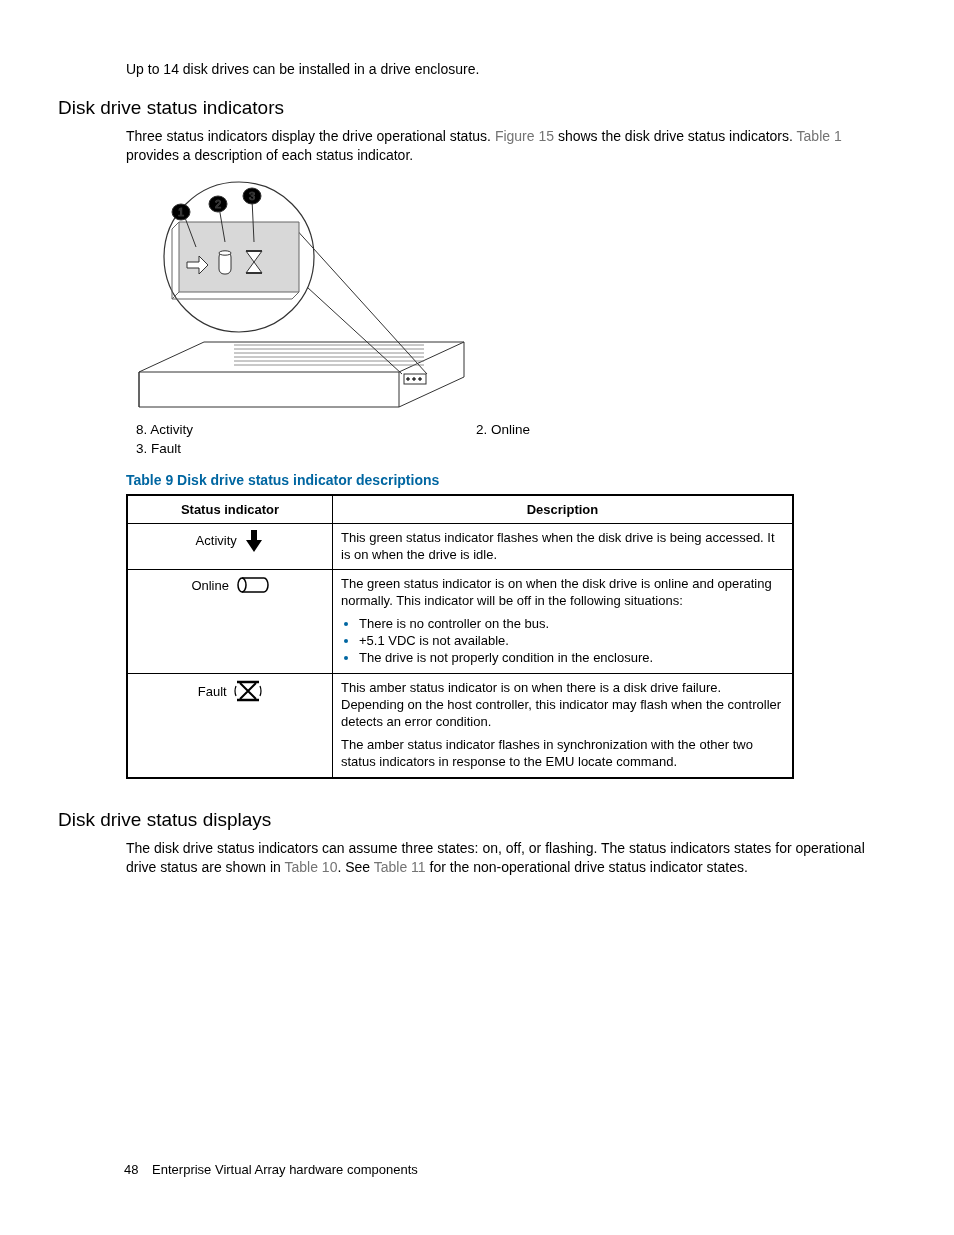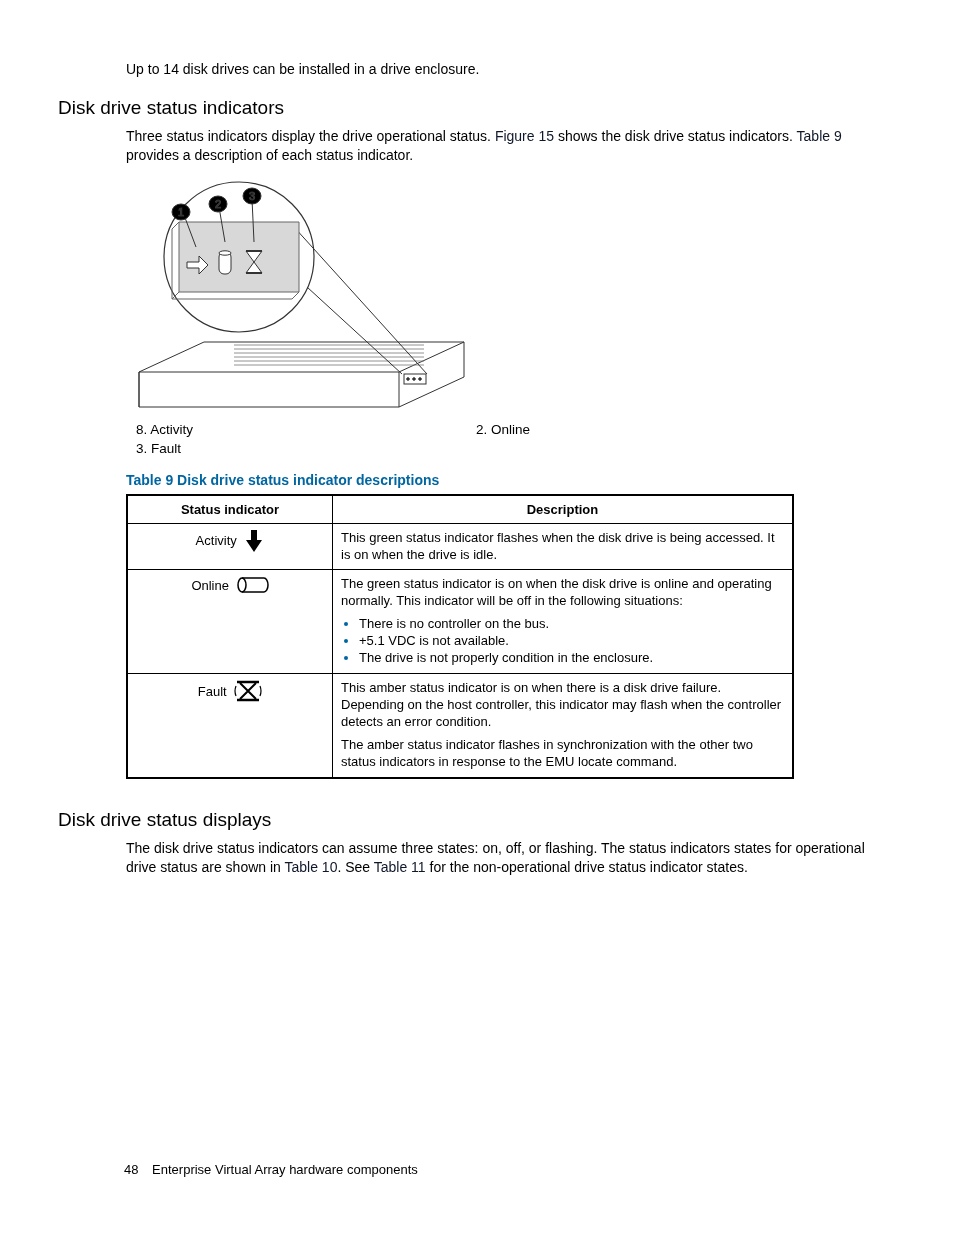--- a/index.html
+++ b/index.html
@@ -29,21 +29,21 @@
     font-size: 19px;
     color: #000000;
     margin: 18px 0 8px 0;
   }
   .caption {
     color: #0066a1;
     font-weight: bold;
     font-size: 14px;
     margin: 10px 0 6px 68px;
   }
-  .link { color: #0f172a; }
+  .link { color: #737373; }
   .legend {
     margin: 0 0 0 78px;
     font-size: 13.5px;
   }
   .legend-row { display: flex; margin-bottom: 4px; }
   .legend-col { width: 340px; }
   table.desc {
     border-collapse: collapse;
     margin: 4px 0 0 68px;
     width: 668px;
@@ -93,21 +93,21 @@
 </head>
 <body>
 
 <div class="page">
 
   <p class="body-text">Up to 14 disk drives can be installed in a drive enclosure.</p>
 
   <h2 class="section">Disk drive status indicators</h2>
 
   <p class="body-text">
-    <span>Three status indicators display the drive operational status.  </span><span class="link">Figure 15</span><span> shows the disk drive status indicators.  </span><span class="link">Table 9</span><span> provides a description of each status indicator.</span>
+    <span>Three status indicators display the drive operational status.  </span><span class="link">Figure 15</span><span> shows the disk drive status indicators.  </span><span class="link">Table 1</span><span> provides a description of each status indicator.</span>
   </p>
 
   <div class="figure-img">
     <svg viewBox="0 0 360 245" width="360" height="245">
 
       <g stroke="#333" stroke-width="1" fill="none">
         <path d="M 15 195 L 80 165 L 340 165 L 340 200 L 275 230 L 15 230 Z"></path>
         <path d="M 15 195 L 275 195 L 340 165"></path>
         <path d="M 275 195 L 275 230"></path>
         <path d="M 15 195 L 15 230"></path>

